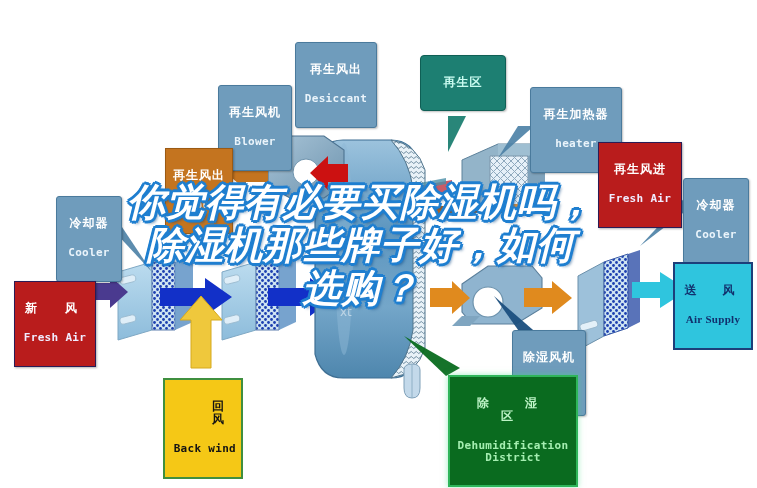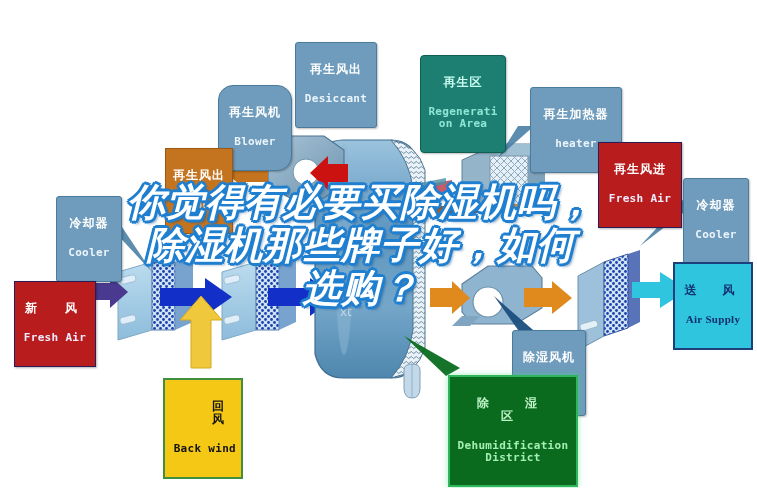--- a/index.html
+++ b/index.html
@@ -285,29 +285,27 @@
     </g>
   </svg>
 
   <div class="layer">
 
     <div class="lbl steel" style="left:295px; top:42px; width:82px;">
       <span class="cn">再生风出</span>
       <span class="en">Desiccant</span>
     </div>
 
-    <div class="lbl steel" style="left:218px; top:85px; width:74px;border-radius:15px;">
+    <div class="lbl steel" style="left:218px; top:85px; width:74px;">
       <span class="cn">再生风机</span>
       <span class="en">Blower</span>
     </div>
 
     <div class="lbl teal" style="left:420px; top:55px; width:86px;">
       <span class="cn">再生区</span>
-      <span class="en">Regenerati
-on Area</span>
     </div>
 
     <div class="lbl steel" style="left:530px; top:87px; width:92px;">
       <span class="cn">再生加热器</span>
       <span class="en">heater</span>
     </div>
 
     <div class="lbl purple tight" style="left:598px; top:142px; width:84px;">
       <span class="cn">再生风进</span>
       <span class="en">Fresh Air</span>

